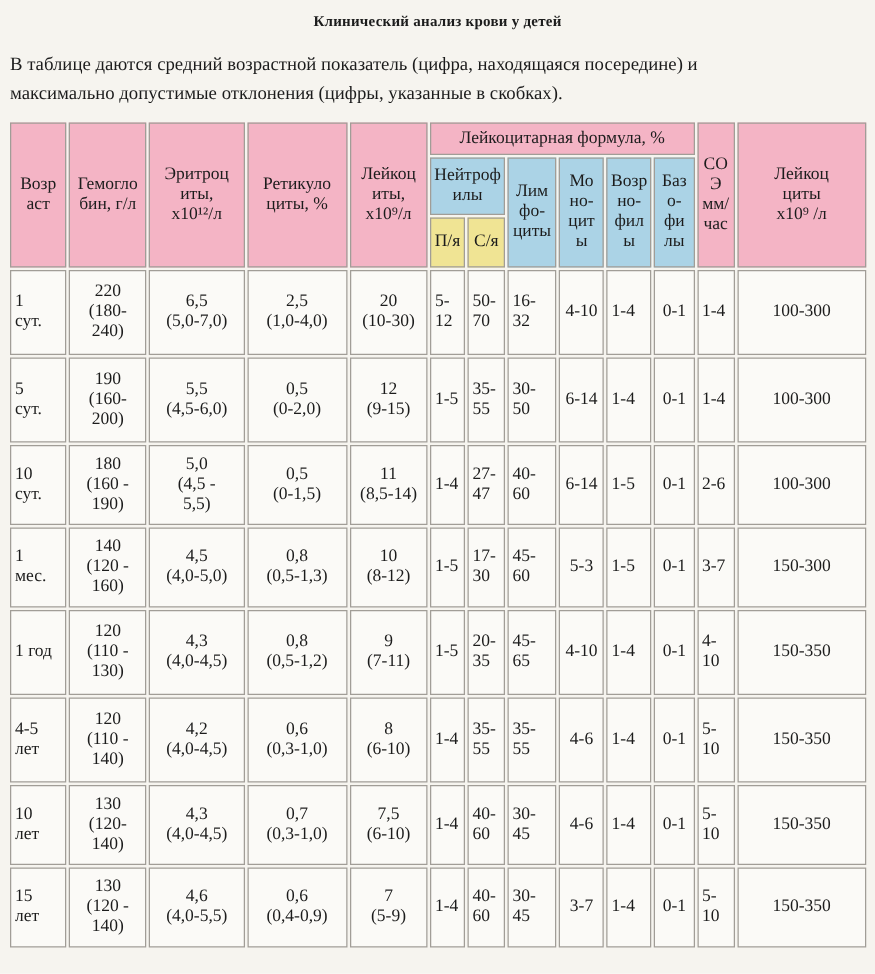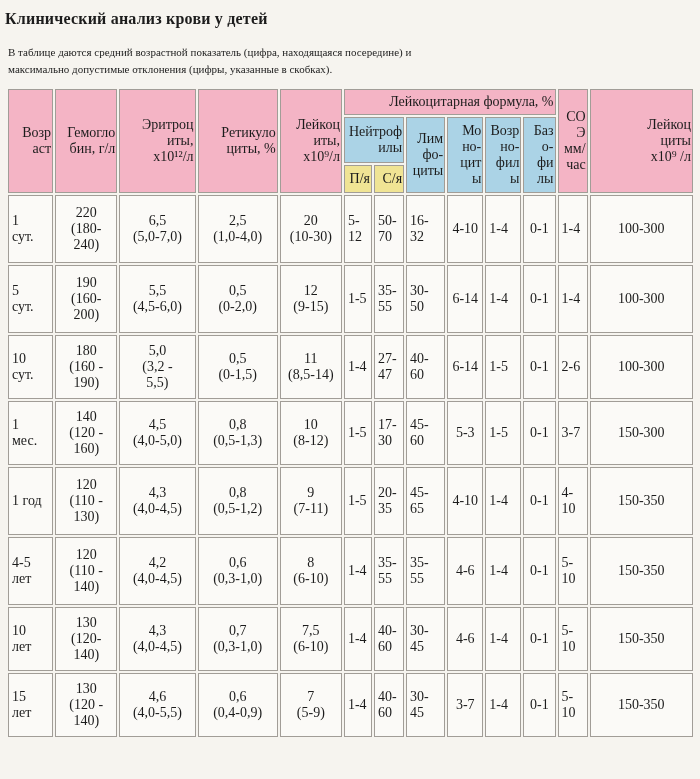--- a/index.html
+++ b/index.html
@@ -8,48 +8,48 @@
   }
   *{margin:0;padding:0;box-sizing:border-box;}
   html,body{background:#fff;}
   body{
     width:700px;height:779px;overflow:hidden;
     font-family:"Liberation Serif","DejaVu Serif",serif;
     color:var(--text);background:var(--pagebg);
   }
   .page{padding:6px 5px 0 5px;}
   h1.title{
-    font-size:16px;font-weight:bold;text-align:left;
+    font-size:12px;font-weight:bold;text-align:center;
     padding:4px 0 2px 0;letter-spacing:0.2px;
   }
   p.intro{
-    font-size:11px;line-height:1.5;margin:14px 0 10px 3px;
+    font-size:15px;line-height:1.5;margin:14px 0 10px 3px;
     white-space:pre-line;
   }
   table.blood{
     border-collapse:separate;border-spacing:2px;
     table-layout:fixed;width:689px;margin-left:1px;
     background:var(--pagebg);
   }
   th,td{
     border:1px solid var(--border);
     background:var(--cellbg);
     font-size:14px;font-weight:normal;
     line-height:1.15;vertical-align:middle;
     white-space:pre-line;
     padding:2px 1px;
     overflow:hidden;
   }
-  thead th{text-align:right;}
+  thead th{text-align:center;}
   th.pink{background:var(--pink);}
   th.blue{background:var(--blue);}
   th.yellow{background:var(--yellow);}
   thead tr.r1 th.formula{height:26px;}
   thead tr.r2 th{height:46px;}
-  thead tr.r3 th{height:28px;}
+  thead tr.r3 th{height:40px;}
   tbody td{height:64px;text-align:center;}
   tbody td.al{text-align:left;padding-left:3px;}
   tbody tr.tall td{height:68px;}
 </style>
 </head>
 <body>
 
 <div class="page">
   <h1 class="title">Клинический анализ крови у детей</h1>
   <p class="intro">В таблице даются средний возрастной показатель (цифра, находящаяся посередине) и
@@ -166,21 +166,21 @@
           <td class="al">1-4</td>
           <td>100-300</td>
         </tr>
         <tr>
           <td class="al">10
 сут.</td>
           <td>180
 (160 -
 190)</td>
           <td>5,0
-(3,2 -
+(4,5 -
 5,5)</td>
           <td>0,5
 (0-1,5)</td>
           <td>11
 (8,5-14)</td>
           <td class="al">1-4</td>
           <td class="al">27-
 47</td>
           <td class="al">40-
 60</td>

